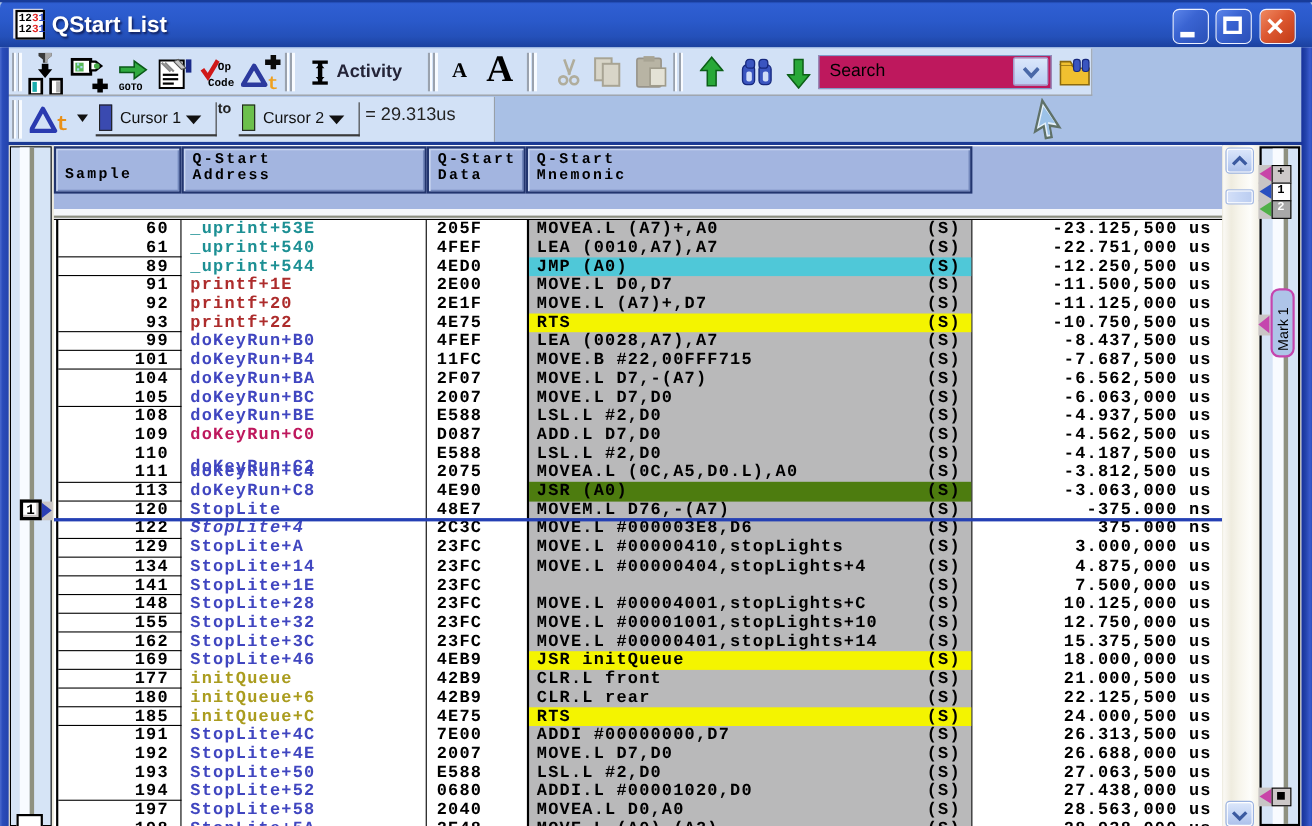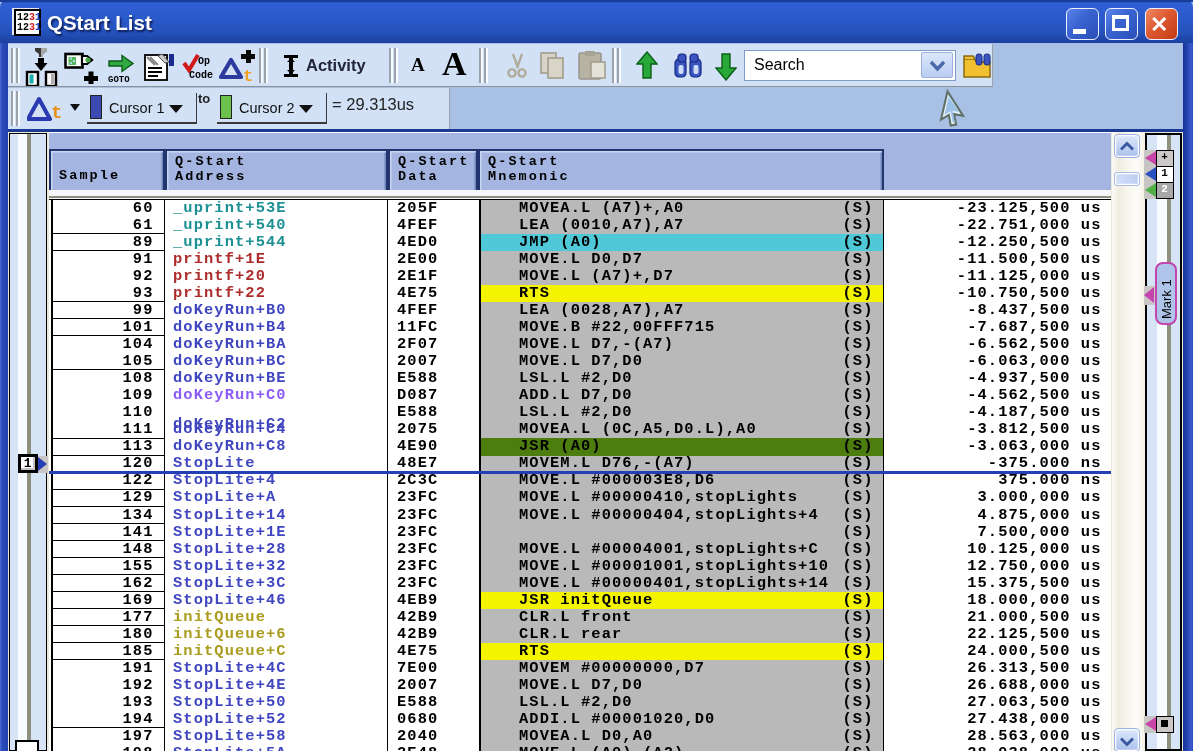--- a/index.html
+++ b/index.html
@@ -46,34 +46,34 @@
 #lgut .white{position:absolute;left:8px;top:0;width:8.5px;height:100%;background:#f8fbff;}
 #lgut .gray{position:absolute;left:16.5px;top:0;width:4px;height:100%;background:#8f9180;}
 #mark1box{position:absolute;left:7.5px;top:320.5px;width:20.5px;height:19px;background:#fff;border:3px solid #000;
  font:bold 13px/13px "Liberation Mono",monospace;text-align:center;color:#000;padding-top:0px;box-shadow:inset -2px 0 0 #c9c5c5,inset 0 -2px 0 #c9c5c5;}
 #mark1gray{position:absolute;left:28px;top:322.5px;width:10px;height:16.5px;background:#cac6c6;}
 #mark1tri{position:absolute;left:28px;top:322.8px;width:0;height:0;border-top:7.6px solid transparent;border-bottom:7.6px solid transparent;border-left:9.5px solid #2a3eb4;}
 #lbotbox{position:absolute;left:5px;top:606px;width:24px;height:12.8px;background:#fff;border:2px solid #000;}
 
 #table{position:absolute;left:41px;top:0;width:1062px;height:618.8px;background:#fff;}
 #thead{position:absolute;left:0;top:0.6px;width:1062px;height:57px;background:#a3b5e0;}
-.hcell{position:absolute;top:16px;height:65px;background:#a3b5e0;border:2.2px solid #22356e;
+.hcell{position:absolute;top:0;height:43px;background:#a3b5e0;border:2.2px solid #22356e;
  box-shadow:inset 1.5px 1.5px 0 #c9d6f0, inset -1.5px -1.5px 0 #7388bc;
  font:bold 13.5px/15.5px "Liberation Mono",monospace;letter-spacing:2.1px;color:#000;padding:3px 0 0 8px;white-space:pre;}
 #hsplit{position:absolute;left:0;top:57.6px;width:1062px;height:9.4px;background:#f4f6fa;}
 #hsplit .g{position:absolute;left:0;top:6px;width:100%;height:2.4px;background:#8b8d80;}
 #tbody{position:absolute;left:0;top:67px;width:1062px;height:551.8px;overflow:hidden;background:#fff;border-top:1.8px solid #000;}
 #mnebg{position:absolute;left:432px;top:0;width:401.5px;height:100%;background:#b9b9ba;}
 .vline{position:absolute;top:0;width:1.8px;height:100%;background:#000;}
 .row{position:absolute;left:0;width:1062px;height:17.02px;font-weight:bold;font-size:15.4px;line-height:17px;letter-spacing:1.1px;white-space:pre;}
 .c-smp{position:absolute;left:3.5px;top:0;width:112px;height:100%;text-align:right;padding-right:11px;color:#000;}
 .c-addr{position:absolute;left:124px;top:0;width:210px;height:100%;}
 .c-data{position:absolute;left:348px;top:0;width:85px;height:100%;color:#000;}
 .c-mne{position:absolute;left:432px;top:0;width:401.5px;height:100%;color:#000;}
-.c-mne .mtx{position:absolute;left:7px;margin-left:31px;}
+.c-mne .mtx{position:absolute;left:7px;}
 .c-mne .ms{position:absolute;right:9px;}
 .c-ts{position:absolute;left:833.5px;top:0;width:228.5px;height:100%;text-align:right;padding-right:9.5px;color:#000;}
 #cursorline{position:absolute;left:0px;top:271.3px;width:1062px;height:3px;background:#2440b4;}
 
 #sbar{position:absolute;left:1104px;top:0;width:32.5px;height:618.8px;background:linear-gradient(90deg,#fbfaf6 0%,#efecdf 22%,#f7f5ec 45%,#fdfdfa 75%,#f2efe4 100%);}
 .sbtn{position:absolute;left:2px;width:26px;height:24px;border-radius:4px;border:1.4px solid #9ab2e0;box-shadow:inset 0 0 0 1.2px #fff;
  background:linear-gradient(180deg,#dde8fb 0%,#c2d3f4 55%,#aabfea 100%);}
 #sthumb{position:absolute;left:2px;top:39.5px;width:26px;height:14.5px;border-radius:3px;border:1.4px solid #a8bce4;box-shadow:inset 0 0 0 1.2px #fff;
  background:linear-gradient(90deg,#d4e0f8 0%,#c6d6f5 50%,#baccf0 100%);}
 
@@ -193,21 +193,21 @@
 <rect x="17" y="6" width="11" height="18" rx="4"></rect>
 <rect x="5" y="1" width="8" height="8" rx="3"></rect>
 <rect x="17" y="1" width="8" height="8" rx="3"></rect>
 </g>
 <rect x="5.5" y="12" width="5" height="9" rx="2" fill="#cfdcf8"></rect>
 <rect x="20.5" y="12" width="5" height="9" rx="2" fill="#cfdcf8"></rect>
 </svg>
 <svg class="abs" style="left:708px;top:7px;" width="22" height="30" viewBox="0 0 22 30">
 <path d="M11 29 L21 17 H15 V3 H7 V17 H1 Z" fill="#28a838" stroke="#0c6018" stroke-width="1.4"></path>
 </svg>
-<div class="abs" style="left:737px;top:6px;width:212px;height:31px;background:#ffffff;border:1.6px solid #7f9cc8;">
+<div class="abs" style="left:737px;top:6px;width:212px;height:31px;background:#be185d;border:1.6px solid #7f9cc8;">
 <div class="abs" style="left:9px;top:5px;font-family:'Liberation Sans',sans-serif;font-size:16px;color:#000;">Search</div>
 <div class="abs" style="left:176px;top:1px;width:32px;height:26px;background:linear-gradient(180deg,#dbe7fb,#b9cdf3);border:1px solid #9cb2dd;border-radius:2px;">
 <svg class="abs" style="left:8px;top:7px;" width="15" height="12" viewBox="0 0 15 12">
             <path d="M1 2 L7.5 9 L14 2" stroke="#4a68a8" stroke-width="3.4" fill="none"></path>
           </svg>
 </div>
       </div>
 <svg class="abs" style="left:956px;top:8px;" width="30" height="28" viewBox="0 0 30 28">
 <path d="M1 7 h10 l3 3 h13 v15 H1 Z" fill="#f0c030" stroke="#8a6a10" stroke-width="1.5"></path>
 <path d="M1 7 v-3 h9 l2 3" fill="#f0c030" stroke="#8a6a10" stroke-width="1.5"></path>
@@ -350,21 +350,21 @@
 </div>
 <div class="row" style="top:170.2px;">
 <div class="c-smp" style="">108</div>
 <div class="c-addr" style="color:#4046c0;">doKeyRun+BE</div>
 <div class="c-data">E588</div>
 <div class="c-mne" style=""><span class="mtx">LSL.L #2,D0</span><span class="ms">(S)</span></div>
 <div class="c-ts">-4.937,500 us</div>
 </div>
 <div class="row" style="top:187.2px;">
 <div class="c-smp" style="">109</div>
-<div class="c-addr" style="color:#8b5cf6;">doKeyRun+C0</div>
+<div class="c-addr" style="color:#be185d;">doKeyRun+C0</div>
 <div class="c-data">D087</div>
 <div class="c-mne" style=""><span class="mtx">ADD.L D7,D0</span><span class="ms">(S)</span></div>
 <div class="c-ts">-4.562,500 us</div>
 </div>
 <div class="row" style="top:204.2px;">
 <div class="c-smp" style="">110</div>
 <div class="c-addr" style="color:#4046c0;margin-top:12px;">doKeyRun+C2</div>
 <div class="c-data">E588</div>
 <div class="c-mne" style=""><span class="mtx">LSL.L #2,D0</span><span class="ms">(S)</span></div>
 <div class="c-ts">-4.187,500 us</div>
@@ -385,21 +385,21 @@
 </div>
 <div class="row" style="top:255.3px;">
 <div class="c-smp" style="border-bottom:1.6px solid #000;">120</div>
 <div class="c-addr" style="color:#4046c0;">StopLite</div>
 <div class="c-data">48E7</div>
 <div class="c-mne" style=""><span class="mtx">MOVEM.L D76,-(A7)</span><span class="ms">(S)</span></div>
 <div class="c-ts">-375.000 ns</div>
 </div>
 <div class="row" style="top:272.3px;">
 <div class="c-smp" style="border-bottom:1.6px solid #000;">122</div>
-<div class="c-addr" style="color:#4046c0;">StopLite+4</div>
+<div class="c-addr" style="color:#4046c0;font-style:italic;">StopLite+4</div>
 <div class="c-data">2C3C</div>
 <div class="c-mne" style=""><span class="mtx">MOVE.L #000003E8,D6</span><span class="ms">(S)</span></div>
 <div class="c-ts">375.000 ns</div>
 </div>
 <div class="row" style="top:289.3px;">
 <div class="c-smp" style="border-bottom:1.6px solid #000;">129</div>
 <div class="c-addr" style="color:#4046c0;">StopLite+A</div>
 <div class="c-data">23FC</div>
 <div class="c-mne" style=""><span class="mtx">MOVE.L #00000410,stopLights</span><span class="ms">(S)</span></div>
 <div class="c-ts">3.000,000 us</div>
@@ -464,21 +464,21 @@
 <div class="c-smp" style="border-bottom:1.6px solid #000;">185</div>
 <div class="c-addr" style="color:#aa9c1e;">initQueue+C</div>
 <div class="c-data">4E75</div>
 <div class="c-mne" style="background:#f4f400;"><span class="mtx">RTS</span><span class="ms">(S)</span></div>
 <div class="c-ts">24.000,500 us</div>
 </div>
 <div class="row" style="top:459.5px;">
 <div class="c-smp" style="">191</div>
 <div class="c-addr" style="color:#4046c0;">StopLite+4C</div>
 <div class="c-data">7E00</div>
-<div class="c-mne" style=""><span class="mtx">MOVEM #00000000,D7</span><span class="ms">(S)</span></div>
+<div class="c-mne" style=""><span class="mtx">ADDI #00000000,D7</span><span class="ms">(S)</span></div>
 <div class="c-ts">26.313,500 us</div>
 </div>
 <div class="row" style="top:476.6px;">
 <div class="c-smp" style="">192</div>
 <div class="c-addr" style="color:#4046c0;">StopLite+4E</div>
 <div class="c-data">2007</div>
 <div class="c-mne" style=""><span class="mtx">MOVE.L D7,D0</span><span class="ms">(S)</span></div>
 <div class="c-ts">26.688,000 us</div>
 </div>
 <div class="row" style="top:493.6px;">

